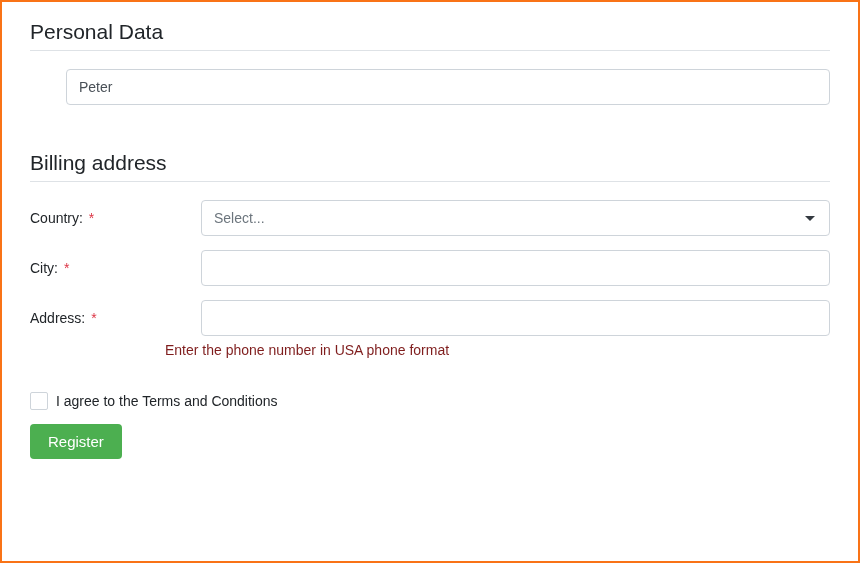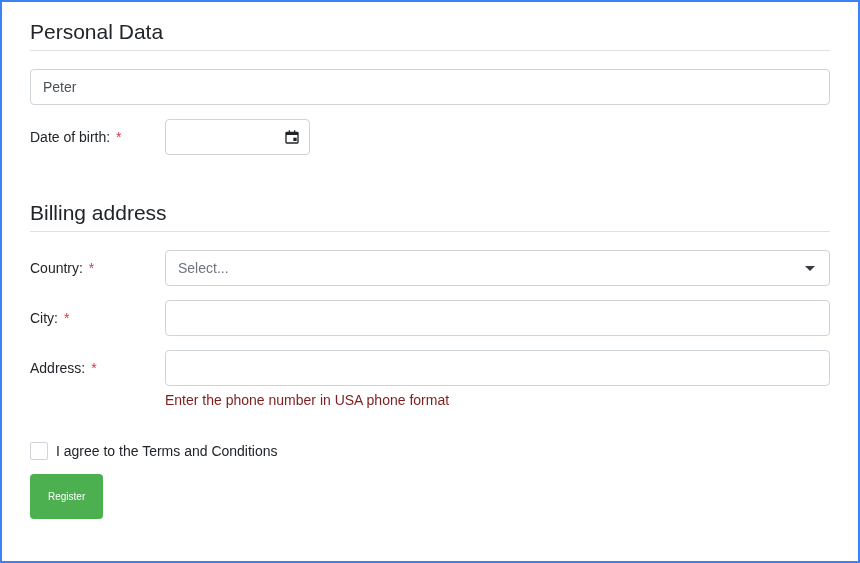--- a/index.html
+++ b/index.html
@@ -6,21 +6,21 @@
   html, body { margin: 0; padding: 0; }
   body {
     font-family: "Segoe UI", -apple-system, "Helvetica Neue", Arial, sans-serif;
     font-size: 14px;
     color: #212529;
     background: #fff;
   }
   .frame {
     width: 860px;
     height: 563px;
-    border: 2px solid #3b82f6;
+    border: 2px solid #f97316;
     padding: 18px 28px 20px 28px;
   }
   .section-title {
     font-size: 21px;
     font-weight: 400;
     color: #212529;
     margin: 8px 0 6px 0;
   }
   .section-title.first { margin-top: 0; }
   .hr {
@@ -33,21 +33,21 @@
     display: flex;
     align-items: center;
     margin-bottom: 14px;
   }
   .label-col {
     width: 135px;
     flex-shrink: 0;
     color: #212529;
   }
   .req { color: #dc3545; margin-left: 2px; }
-  .input-col { flex: 1; }
+  .input-col { flex: 1; margin-left: 36px; }
   .input, .select {
     width: 100%;
     height: 36px;
     border: 1px solid #ced4da;
     border-radius: 4px;
     padding: 6px 12px;
     font-size: 14px;
     background: #fff;
     color: #495057;
     outline: none;
@@ -112,60 +112,40 @@
     border-radius: 2px;
     background: #fff;
     margin-right: 8px;
   }
   .btn-register {
     margin-top: 14px;
     background: #4caf50;
     color: #fff;
     border: none;
     border-radius: 4px;
-    padding: 17px 18px;
-    font-size: 10px;
+    padding: 9px 18px;
+    font-size: 15px;
     cursor: pointer;
   }
 </style>
 </head>
 <body>
 
 <div class="frame">
 
   
   <div class="section-title first">Personal Data</div>
   <hr class="hr">
 
   <div class="row">
     <div class="input-col">
       <input class="input" type="text" value="Peter" style="">
     </div>
   </div>
 
-  <div class="row">
-    <div class="label-col">
-      <span>Date of birth:</span>
-      <span class="req">*</span>
-    </div>
-    <div class="input-col">
-      <div class="date-wrap">
-        <input class="date-input" type="text" value="" style="">
-        <div class="date-btn">
-          <svg class="cal-icon" viewBox="0 0 24 24">
-            <rect x="3" y="5" width="18" height="16" rx="1" fill="none" stroke="#212529" stroke-width="2"></rect>
-            <rect x="3" y="5" width="18" height="4" fill="#212529"></rect>
-            <rect x="14" y="13" width="5" height="5" fill="#212529"></rect>
-            <rect x="7" y="2" width="2" height="4" fill="#212529"></rect>
-            <rect x="15" y="2" width="2" height="4" fill="#212529"></rect>
-          </svg>
-        </div>
-      </div>
-    </div>
-  </div>
 
   <div class="section-gap"></div>
 
   
   <div class="section-title">Billing address</div>
   <hr class="hr">
 
   <div class="row">
     <div class="label-col">
       <span>Country:</span>

